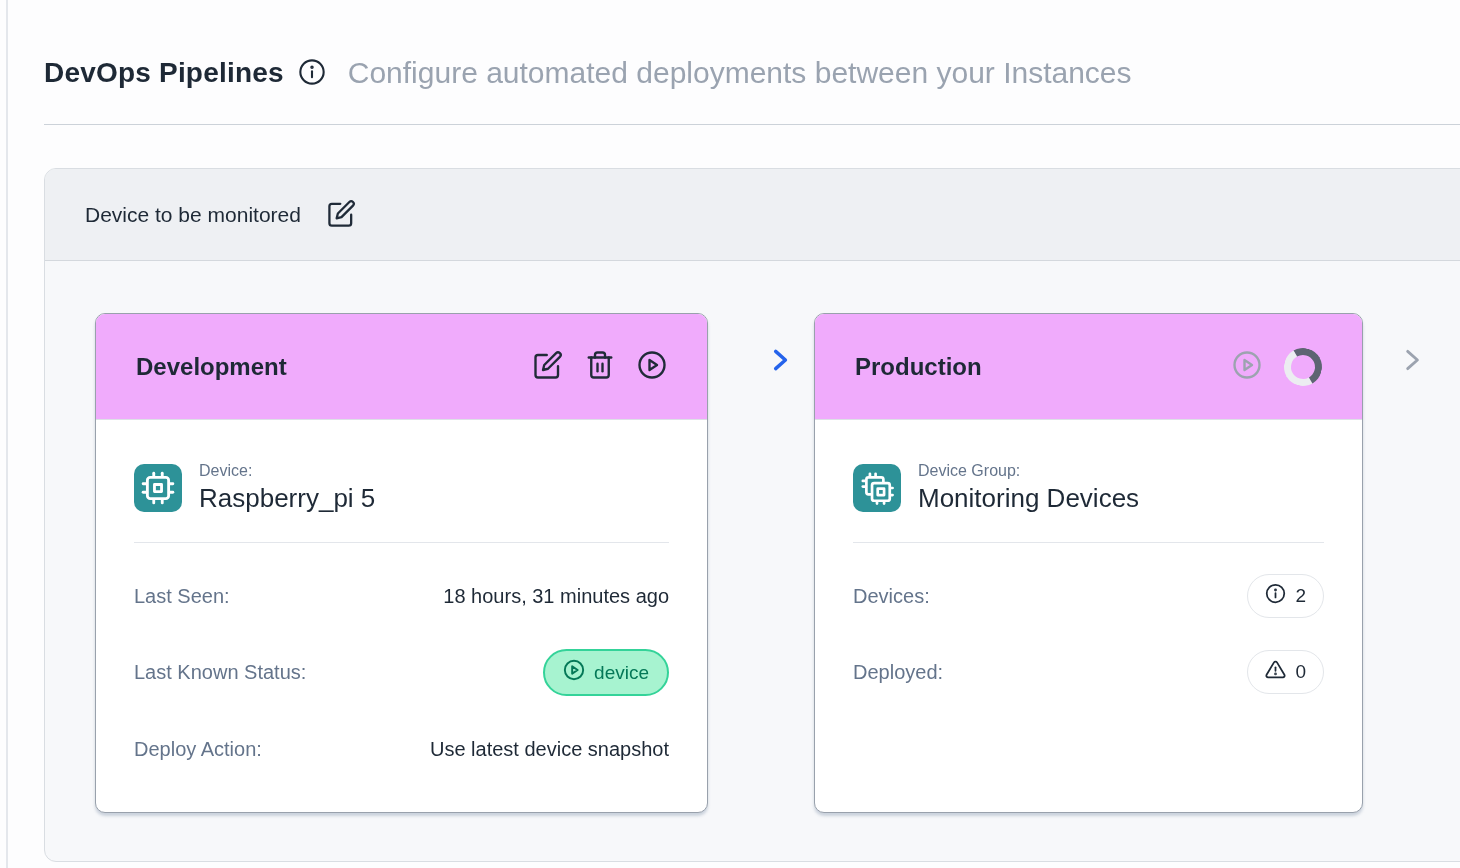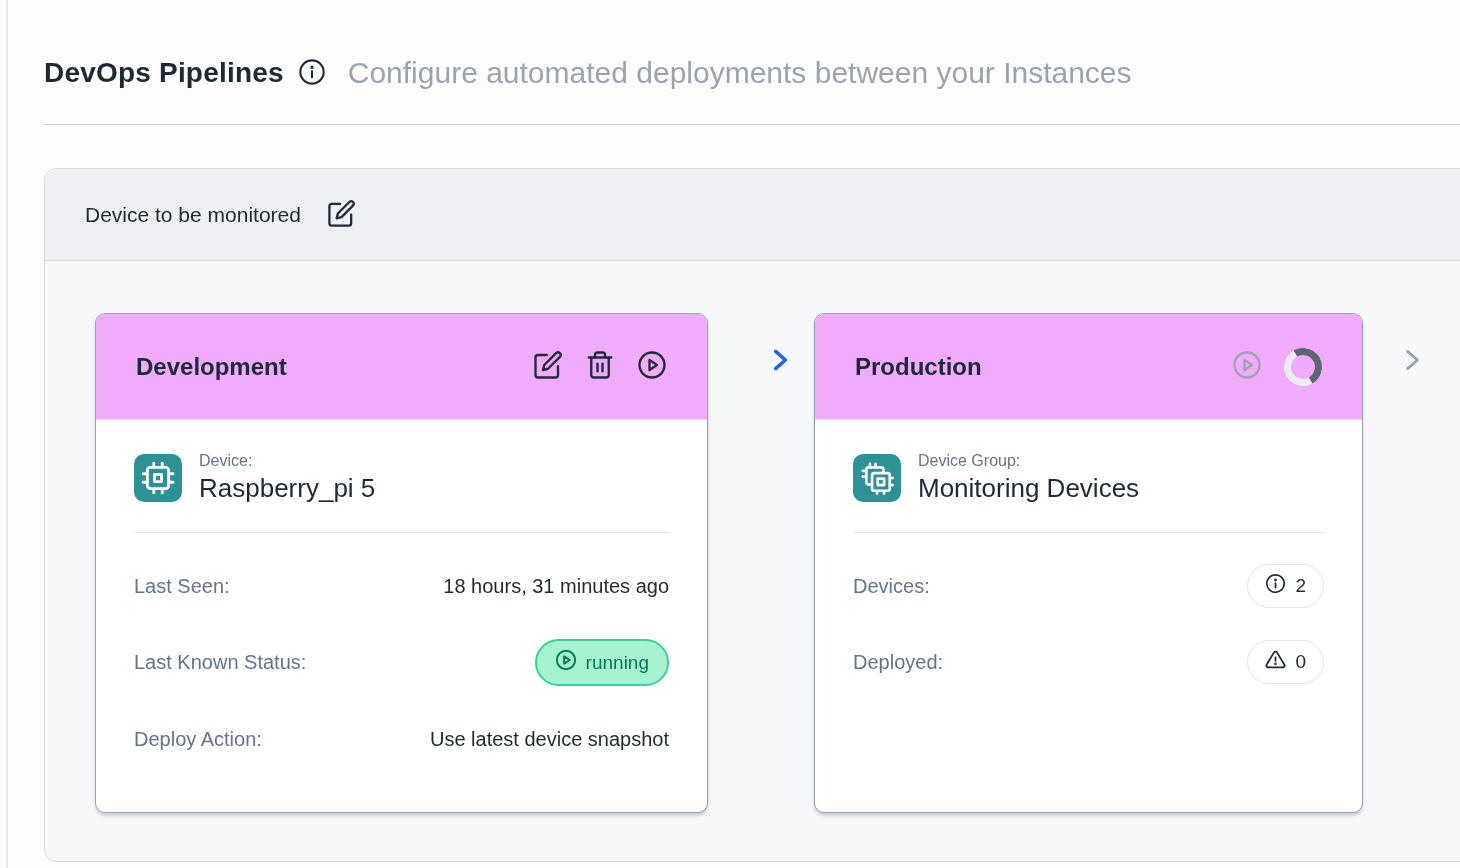--- a/index.html
+++ b/index.html
@@ -55,21 +55,21 @@
 
   .spinner {
     width:38px; height:38px; border-radius:50%;
     border:7px solid #ecedf1;
     border-top-color:#5d6472; border-right-color:#5d6472;
     transform:rotate(15deg);
   }
 
   .card-body { padding:0 38px; }
 
-  .entity-row { display:flex; align-items:center; gap:17px; margin-top:32px; }
+  .entity-row { display:flex; align-items:center; gap:17px; margin-top:42px; }
   .entity-icon {
     width:48px; height:48px; border-radius:10px; background:var(--teal,#2d9298);
     display:flex; align-items:center; justify-content:center; flex:0 0 48px;
   }
   .entity-icon svg { width:34px; height:34px; }
   .entity-label { font-size:16px; color:var(--text-gray,#64748b); margin-bottom:3px; }
   .entity-name { font-size:26px; color:var(--text-dark,#1e2936); }
 
   .body-rule { border:none; border-top:1px solid #e3e6eb; margin-top:28px; }
 
@@ -193,21 +193,21 @@
         </div>
         <div class="detail-row">
           <span class="detail-label">Last Known Status:</span>
           <span class="status-badge">
             <span>
               <svg viewBox="0 0 24 24" fill="none" stroke="currentColor" stroke-width="2.1" stroke-linecap="round" stroke-linejoin="round" width="22" height="22">
                 <circle cx="12" cy="12" r="10"></circle>
                   <polygon points="10 8 16 12 10 16 10 8"></polygon>
               </svg>
             </span>
-            <span>running</span>
+            <span>device</span>
           </span>
         </div>
         <div class="detail-row">
           <span class="detail-label">Deploy Action:</span>
           <span class="detail-value">Use latest device snapshot</span>
         </div>
       </div>
     </div>
 
     <span class="flow-arrow blue">

